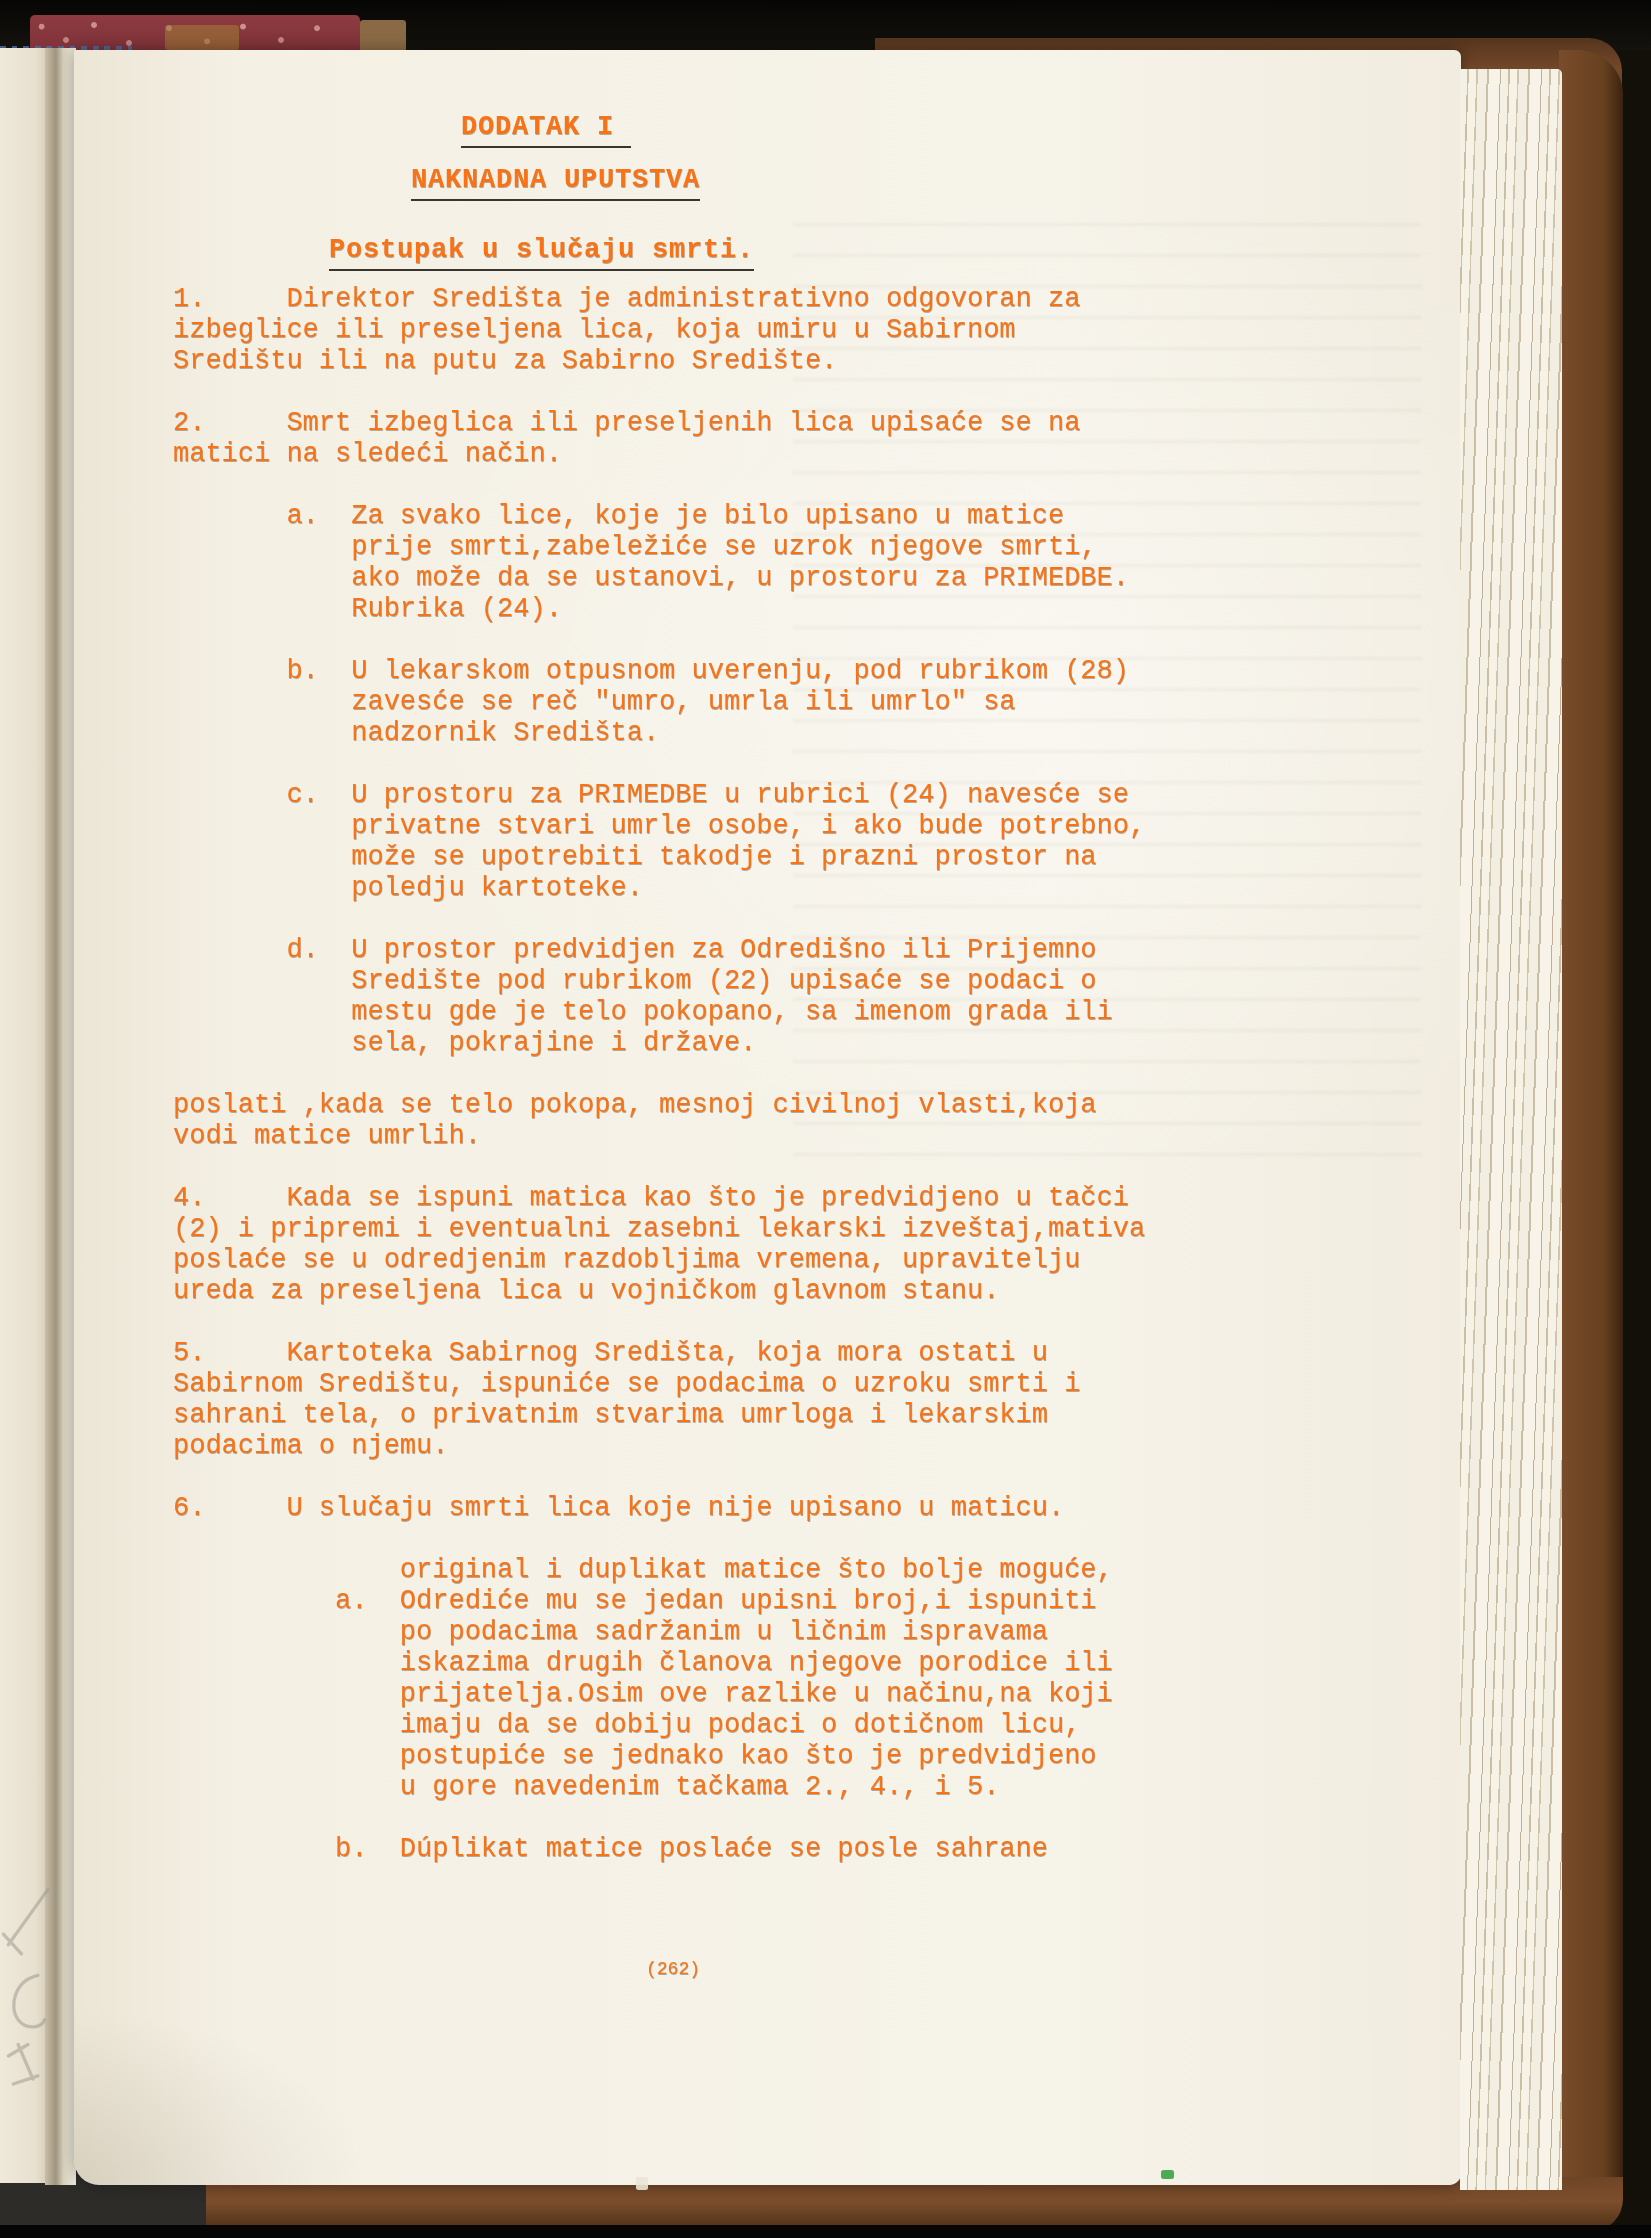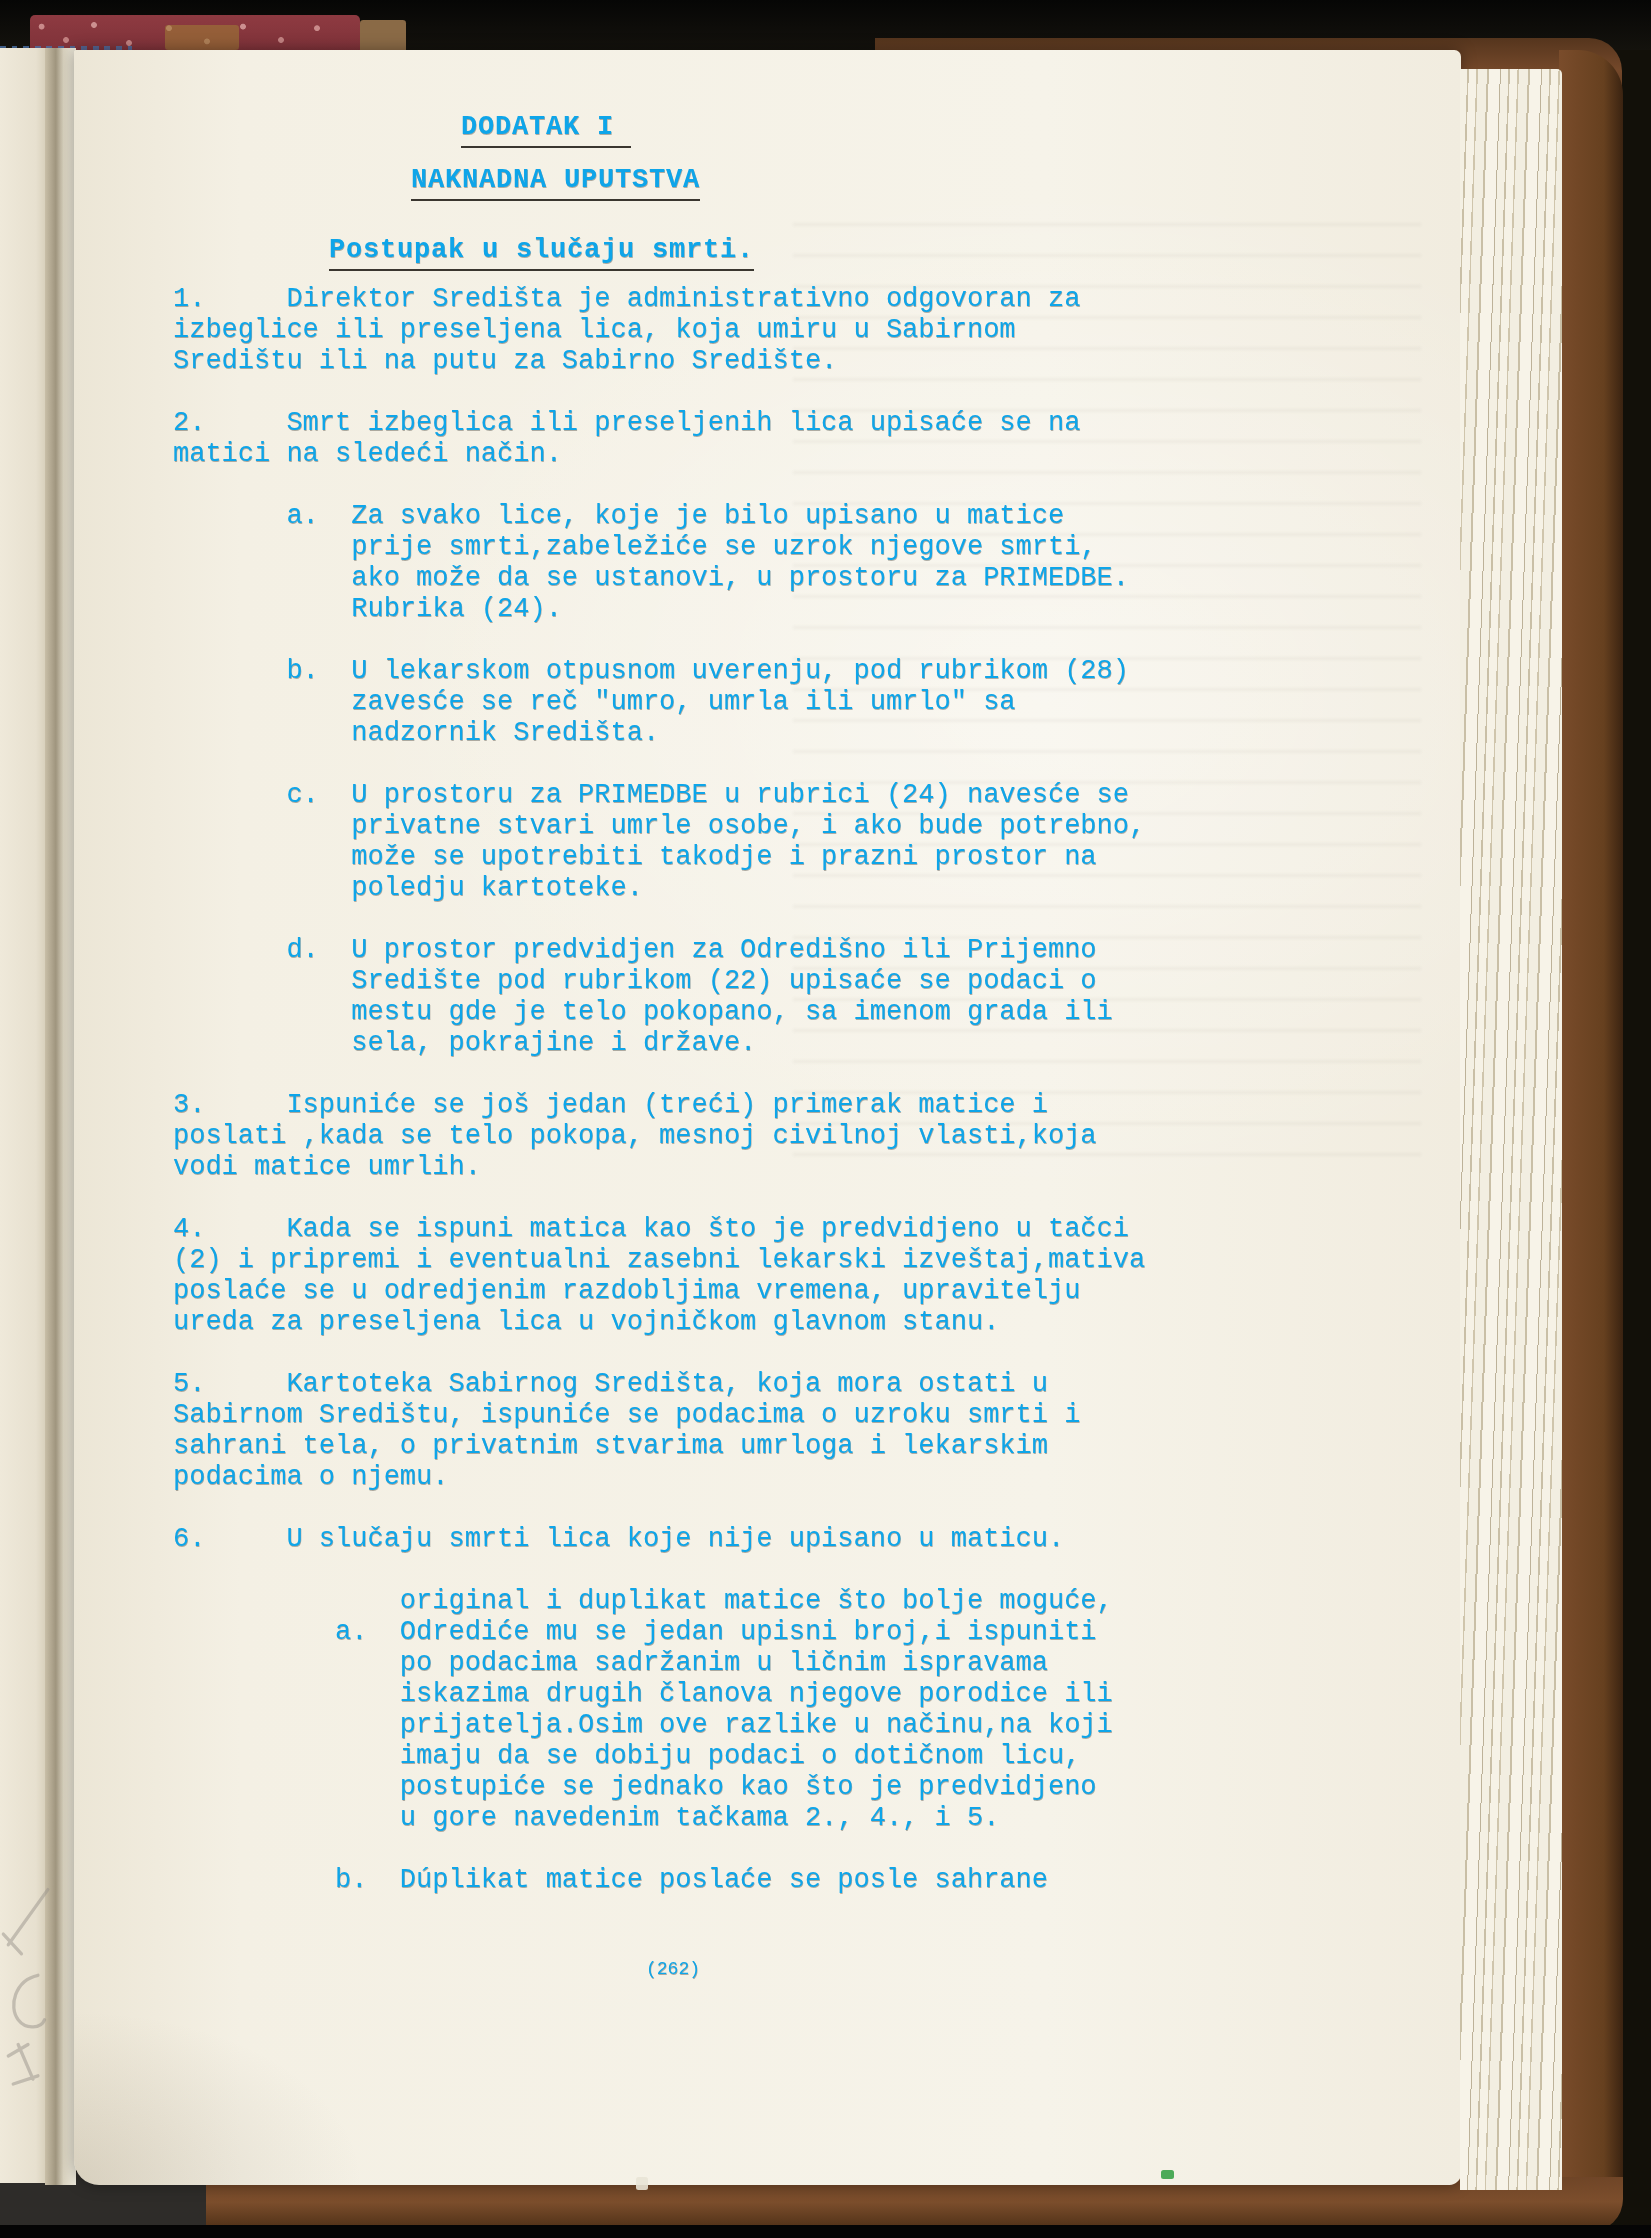--- a/index.html
+++ b/index.html
@@ -54,21 +54,21 @@
     filter:blur(1.7px);pointer-events:none;
   }
   .page-stack{
     position:absolute;left:1460px;top:69px;width:102px;height:2121px;
     background:repeating-linear-gradient(92deg,
       #f4f0e3 0 7.4px,#c9bfa6 7.4px 9px,#f6f2e6 9px 16.5px,#cfc5ac 16.5px 18px,
       #f2eee1 18px 27px,#c9bfa6 27px 29px,#f7f3e8 29px 40px,#bdb299 40px 41px);
     border-top-right-radius:5px;
   }
   
-  .tw{color:#0ea5e9;text-shadow:0.5px 0.5px 0.3px rgba(40,36,30,0.35);}
+  .tw{color:#f97316;text-shadow:0.5px 0.5px 0.3px rgba(40,36,30,0.35);}
   .heading{
     position:absolute;font-weight:bold;font-size:27px;letter-spacing:0.8px;
     padding-bottom:4.1px;border-bottom:2.5px solid #3a362f;white-space:pre;
   }
   .h1{left:461px;top:112px;}
   .h2{left:411px;top:165px;}
   .h3{left:329px;top:235px;}
   .body-text{position:absolute;left:173px;top:284px;font-size:27px;}
   .body-text .line{white-space:pre;min-height:31px;line-height:31px;}
   .page-number{position:absolute;left:646px;top:1959px;font-size:18px;white-space:pre;}
@@ -124,21 +124,20 @@
       <div class="line">       c.  U prostoru za PRIMEDBE u rubrici (24) navesće se</div>
       <div class="line">           privatne stvari umrle osobe, i ako bude potrebno,</div>
       <div class="line">           može se upotrebiti takodje i prazni prostor na</div>
       <div class="line">           poledju kartoteke.</div>
       <div class="line"></div>
       <div class="line">       d.  U prostor predvidjen za Odredišno ili Prijemno</div>
       <div class="line">           Središte pod rubrikom (22) upisaće se podaci o</div>
       <div class="line">           mestu gde je telo pokopano, sa imenom grada ili</div>
       <div class="line">           sela, pokrajine i države.</div>
       <div class="line"></div>
-      <div class="line">3.     Ispuniće se još jedan (treći) primerak matice i</div>
       <div class="line">poslati ,kada se telo pokopa, mesnoj civilnoj vlasti,koja</div>
       <div class="line">vodi matice umrlih.</div>
       <div class="line"></div>
       <div class="line">4.     Kada se ispuni matica kao što je predvidjeno u tačci</div>
       <div class="line">(2) i pripremi i eventualni zasebni lekarski izveštaj,mativa</div>
       <div class="line">poslaće se u odredjenim razdobljima vremena, upravitelju</div>
       <div class="line">ureda za preseljena lica u vojničkom glavnom stanu.</div>
       <div class="line"></div>
       <div class="line">5.     Kartoteka Sabirnog Središta, koja mora ostati u</div>
       <div class="line">Sabirnom Središtu, ispuniće se podacima o uzroku smrti i</div>

